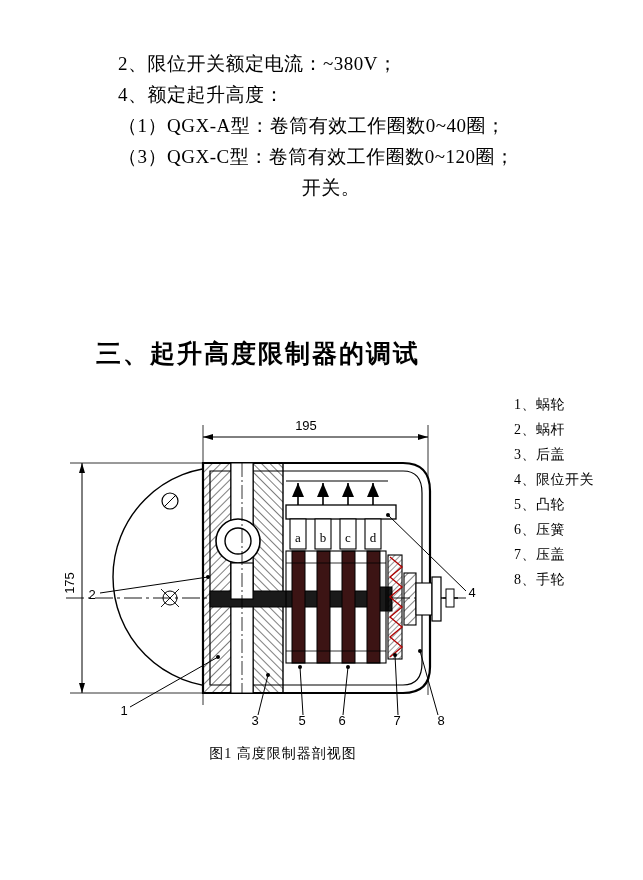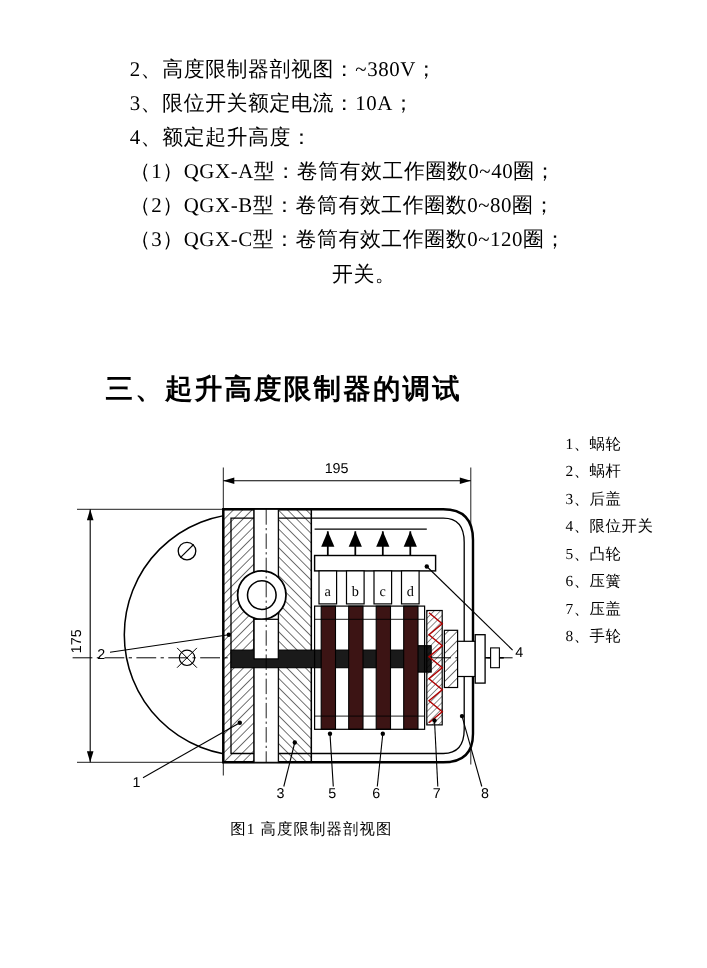--- a/index.html
+++ b/index.html
@@ -86,25 +86,23 @@
     letter-spacing: 1px;
     margin-left: 48px;
   }
 </style>
 </head>
 <body>
 
 <div class="page">
 
   <div class="text-block">
-    <div class="spec-line"><span class="indent"></span><span>2、</span><span>高度限制器剖视图：~380V；</span></div>
-    <div class="spec-line"><span class="indent"></span><span>3、</span><span>限位开关额定电流：10A；</span></div>
+    <div class="spec-line"><span class="indent"></span><span>2、</span><span>限位开关额定电流：~380V；</span></div>
     <div class="spec-line"><span class="indent"></span><span>4、</span><span>额定起升高度：</span></div>
     <div class="spec-line"><span class="indent"></span><span>（1）</span><span>QGX-A型：卷筒有效工作圈数0~40圈；</span></div>
-    <div class="spec-line"><span class="indent"></span><span>（2）</span><span>QGX-B型：卷筒有效工作圈数0~80圈；</span></div>
     <div class="spec-line"><span class="indent"></span><span>（3）</span><span>QGX-C型：卷筒有效工作圈数0~120圈；</span></div>
     <div class="cont-line">开关。</div>
   </div>
 
   <div class="section-title">三、起升高度限制器的调试</div>
 
   <div class="legend">
     <div>1、蜗轮</div>
     <div>2、蜗杆</div>
     <div>3、后盖</div>

